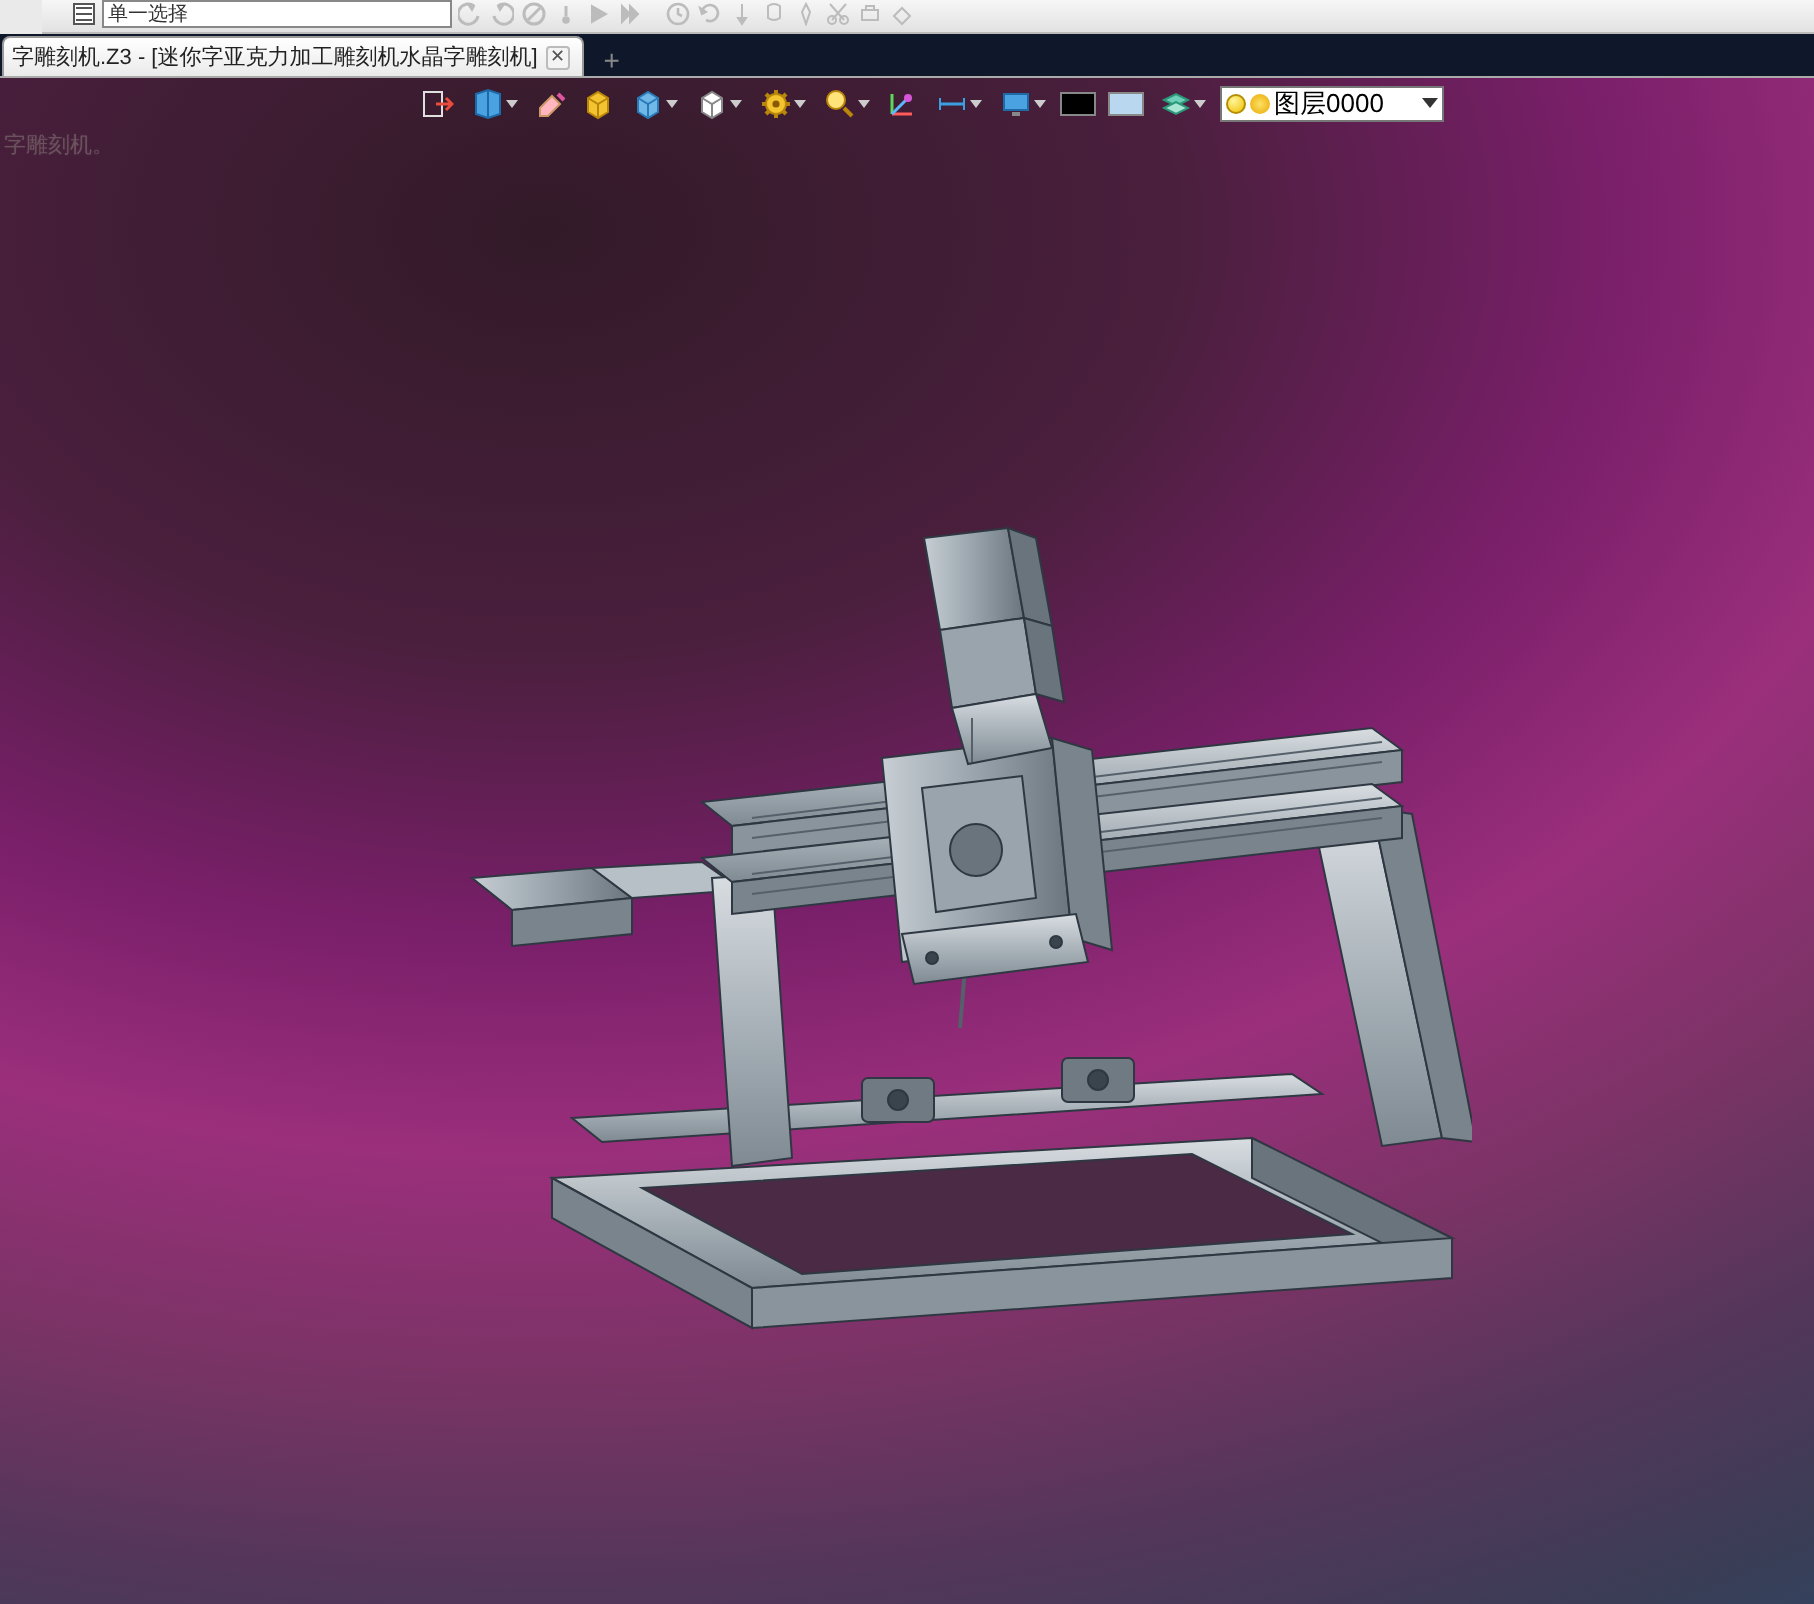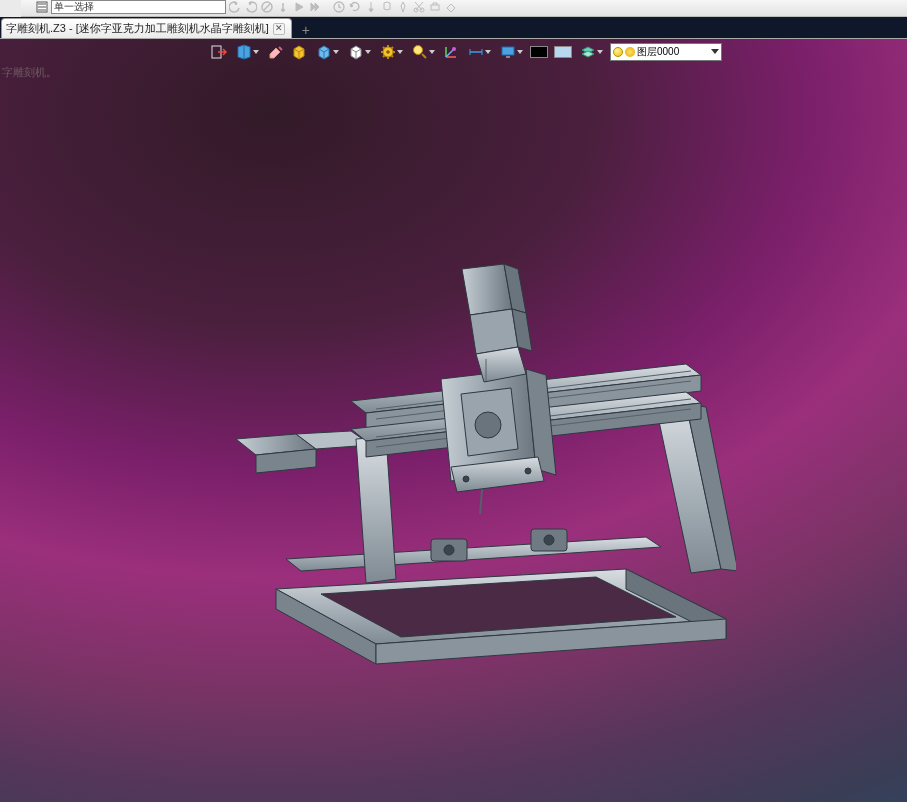--- a/index.html
+++ b/index.html
@@ -236,21 +236,21 @@
         <div class="btn drop">
             <svg width="16" height="16" viewBox="0 0 16 16">
               <path d="M2 6 L8 3 L14 6 L8 9 Z" fill="#6fceb8" stroke="#2a9878"></path>
               <path d="M2 10 L8 7 L14 10 L8 13 Z" fill="#a8e6d4" stroke="#2a9878"></path>
             </svg>
             <span class="carrot"></span>
           </div>
         <div class="layerbox">
           <span class="lb-lamp"></span>
           <span class="lb-sun"></span>
-          <span style="font-size:10px;color:#000;">图层0000</span>
+          <span style="font-size:13px;color:#000;">图层0000</span>
           <span class="lb-drop"></span>
         </div>
       </div>
 
       <div class="hint">字雕刻机。</div>
 
       <div class="triad">
         <svg width="90" height="36">
           <line x1="20" y1="15" x2="70" y2="12" stroke="#ff3b3b" stroke-width="2"></line>
           <polygon points="70,12 63,8 63,16" fill="#ff3b3b"></polygon>

